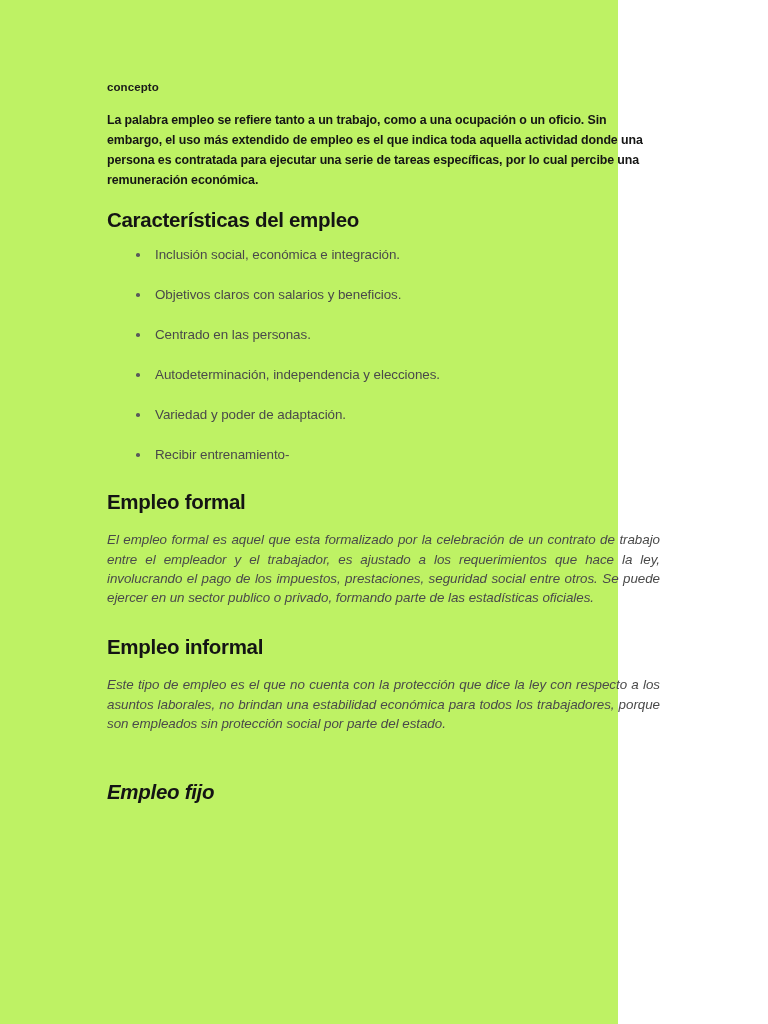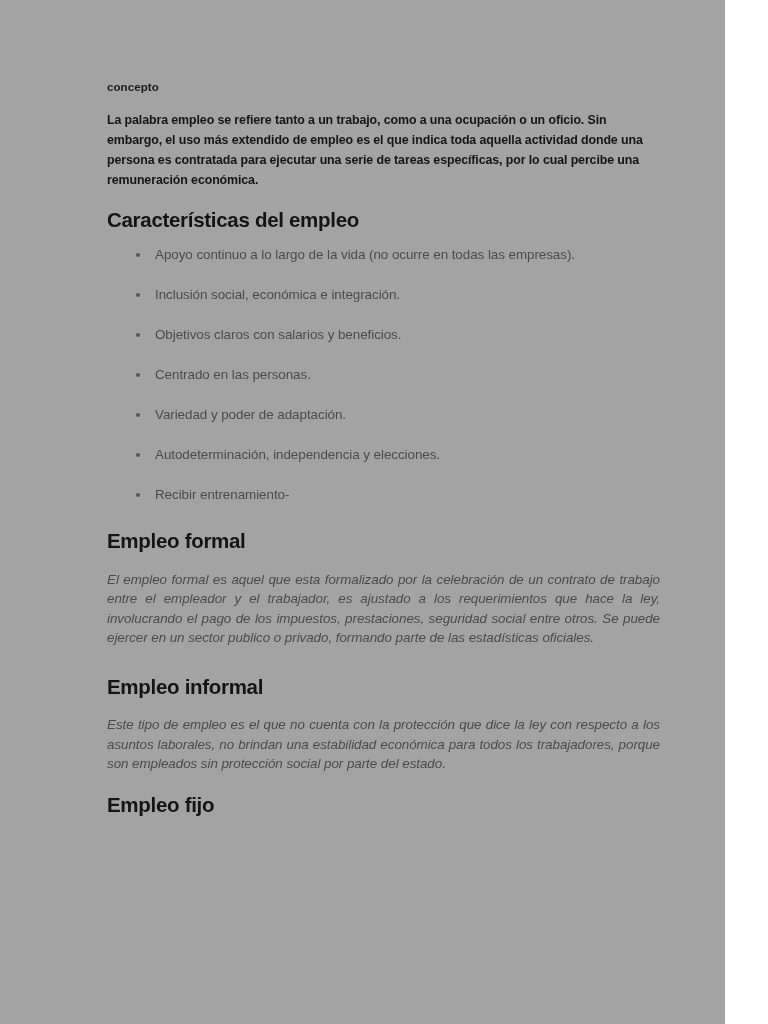--- a/index.html
+++ b/index.html
@@ -10,23 +10,23 @@
   }
   body {
     width: 768px;
     height: 1024px;
     overflow: hidden;
     font-family: "Liberation Sans", "DejaVu Sans", sans-serif;
     -webkit-font-smoothing: antialiased;
   }
   .page {
     position: relative;
-    width: 725px;
+    width: 618px;
     height: 1024px;
-    background: #a3a3a3;
+    background: #bef264;
     box-sizing: border-box;
   }
   .content {
     position: absolute;
     left: 107px;
     top: 80px;
     width: 553px;
   }
 
   
@@ -55,21 +55,21 @@
     font-size: 20.5px;
     line-height: 1.2;
     font-weight: 700;
     color: #141414;
     margin: 0;
     letter-spacing: -0.3px;
   }
   .h-caracteristicas { margin: 0 0 14px 0; }
   .h-formal   { margin: 26px 0 16px 0; }
   .h-informal { margin: 27px 0 16px 0; }
-  .h-fijo     { margin: 19px 0 0 0; }
+  .h-fijo     { margin: 46px 0 0 0; font-style: italic; }
 
   
   ul.bullets {
     list-style: none;
     margin: 0;
     padding: 0;
   }
   ul.bullets li {
     position: relative;
     padding-left: 48px;
@@ -111,41 +111,37 @@
 
     <p class="label-concepto">concepto</p>
 
     <p class="p-intro">La palabra empleo se refiere tanto a un trabajo, como a una ocupación o un oficio. Sin embargo, el uso más extendido de empleo es el que indica toda aquella actividad donde una persona es contratada para ejecutar una serie de tareas específicas, por lo cual percibe una remuneración económica.</p>
 
     <h2 class="heading h-caracteristicas">Características del empleo</h2>
 
     <ul class="bullets">
       <li>
         <span class="dot"></span>
-        <span>Apoyo continuo a lo largo de la vida (no ocurre en todas las empresas).</span>
-      </li>
-      <li>
-        <span class="dot"></span>
         <span>Inclusión social, económica e integración.</span>
       </li>
       <li>
         <span class="dot"></span>
         <span>Objetivos claros con salarios y beneficios.</span>
       </li>
       <li>
         <span class="dot"></span>
         <span>Centrado en las personas.</span>
       </li>
       <li>
         <span class="dot"></span>
-        <span>Variedad y poder de adaptación.</span>
+        <span>Autodeterminación, independencia y elecciones.</span>
       </li>
       <li>
         <span class="dot"></span>
-        <span>Autodeterminación, independencia y elecciones.</span>
+        <span>Variedad y poder de adaptación.</span>
       </li>
       <li>
         <span class="dot"></span>
         <span>Recibir entrenamiento-</span>
       </li>
     </ul>
 
     <h2 class="heading h-formal">Empleo formal</h2>
 
     <p class="p-body">El empleo formal es aquel que esta formalizado por la celebración de un contrato de trabajo entre el empleador y el trabajador, es ajustado a los requerimientos que hace la ley, involucrando el pago de los impuestos, prestaciones, seguridad social entre otros. Se puede ejercer en un sector publico o privado, formando parte de las estadísticas oficiales.</p>

